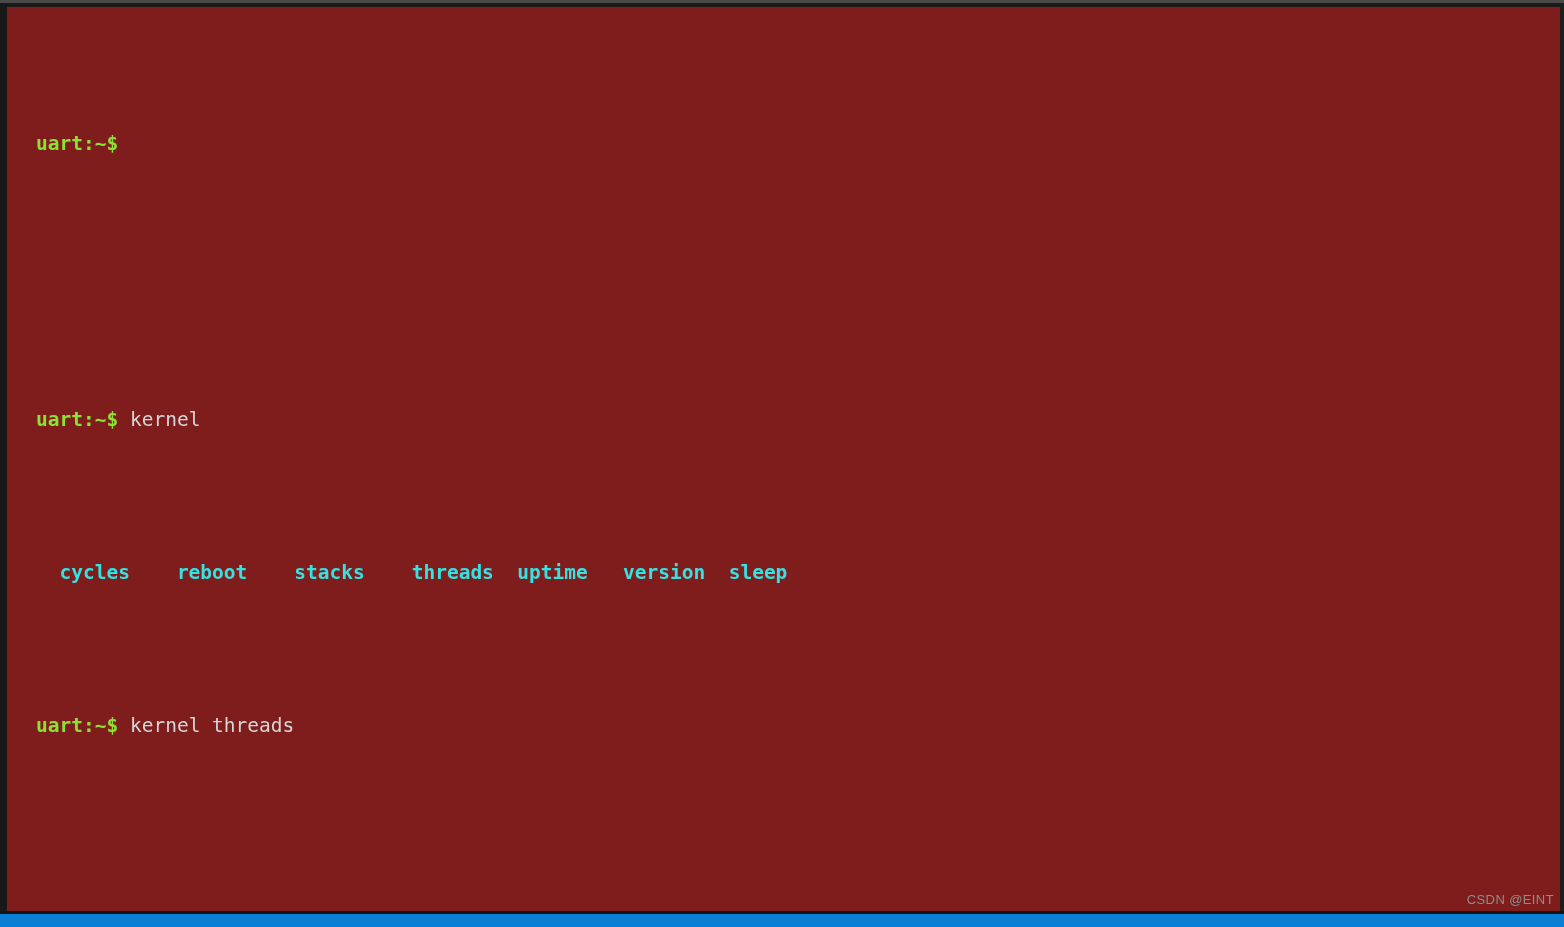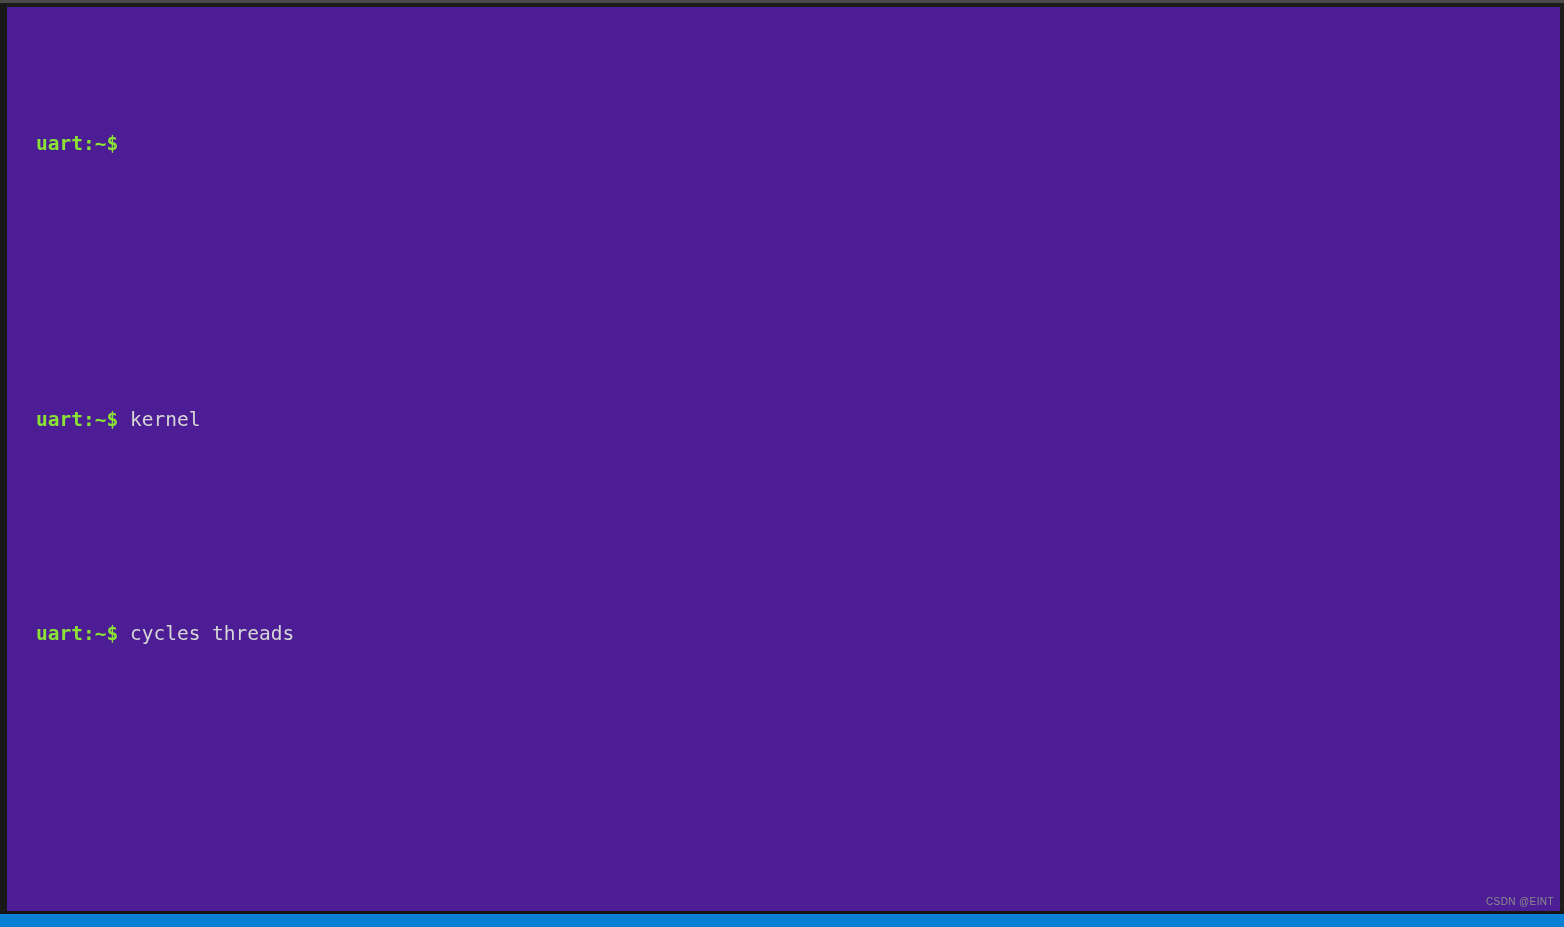--- a/index.html
+++ b/index.html
@@ -8,21 +8,21 @@
     padding: 0;
     background: #1c1c1c;
   }
   body {
     font-family: "DejaVu Sans Mono", monospace;
   }
   #screen {
     position: relative;
     width: 1564px;
     height: 927px;
-    background: #4c1d95;
+    background: #7f1d1d;
     overflow: hidden;
     box-sizing: border-box;
   }
   
   #top-hairline {
     position: absolute;
     top: 0; left: 0;
     width: 1564px;
     height: 3px;
     background: #4a4a48;
@@ -91,21 +91,21 @@
   }
   .sub {
     color: #34e2e2;
     font-weight: bold;
   }
   #watermark {
     position: absolute;
     right: 10px;
     bottom: 20px;
     font-family: "Liberation Sans", sans-serif;
-    font-size: 10px;
+    font-size: 13px;
     color: #8d8d8d;
     letter-spacing: 0.4px;
   }
 </style>
 </head>
 <body>
 
 <div id="screen">
 
   <div id="top-hairline"></div>
@@ -119,23 +119,24 @@
     <div class="line"><span class="prompt">uart:~$</span></div>
 
     
 
     
 
     
     <div class="line"><span class="prompt">uart:~$</span><span class="cmd"> kernel</span></div>
 
     
+    <div class="line"><span class="sub">  cycles    reboot    stacks    threads  uptime   version  sleep</span></div>
 
     
-    <div class="line"><span class="prompt">uart:~$</span><span class="cmd"> cycles threads</span></div>
+    <div class="line"><span class="prompt">uart:~$</span><span class="cmd"> kernel threads</span></div>
 
     
     
     
 
     
     
     
     
     

